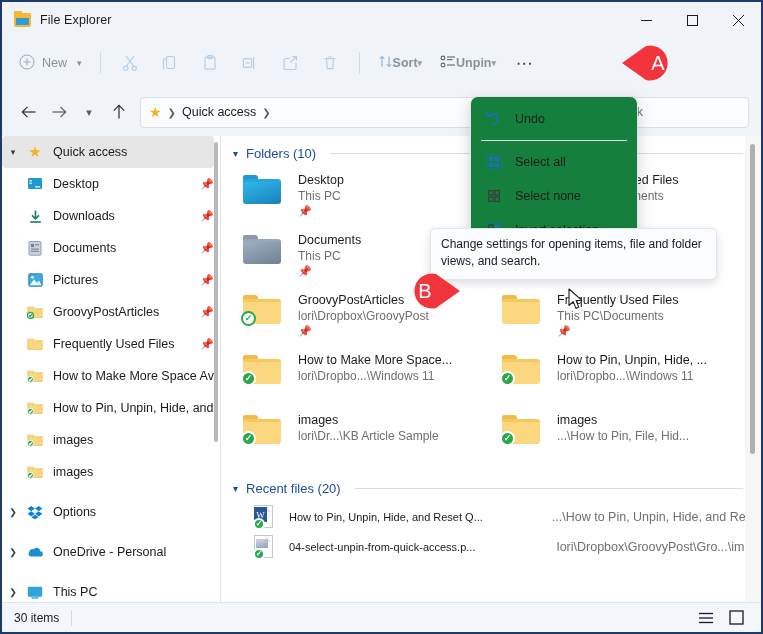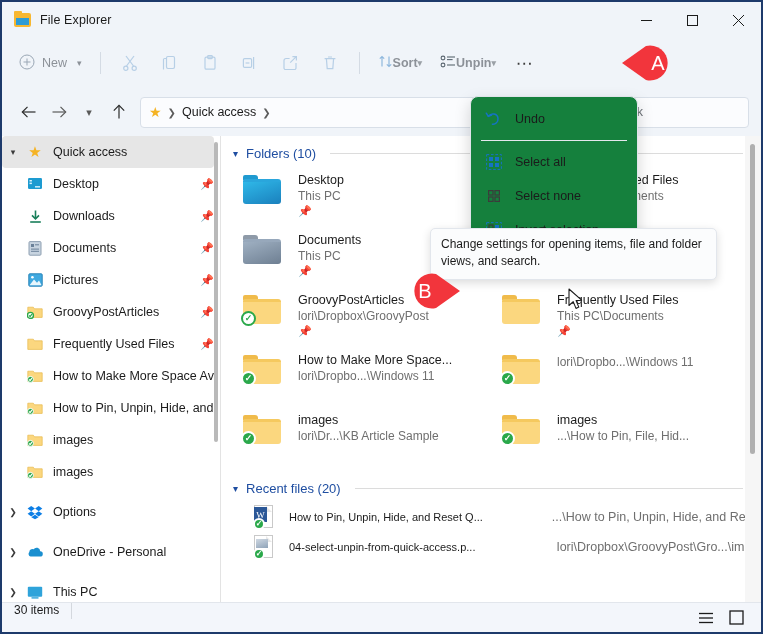--- a/index.html
+++ b/index.html
@@ -190,21 +190,21 @@
   .imgbadge { position:absolute; left:2px; top:4px; width:12px; height:9px;
     background:linear-gradient(160deg,#cfd8e2,#8fa3b8); }
 
   .content-scroll { position:absolute; right:0; top:0; width:16px; bottom:0; background:#f6f6f6; }
   .content-scroll .thumb { position:absolute; top:8px; left:5px; width:5px; height:310px;
     background:#b0b0b0; border-radius:3px; }
 
   
   .statusbar {
     position:absolute; left:0; right:0; bottom:0; height:30px; background:#f3f6fb;
-    border-top:1px solid #e2e6ec; display:flex; padding: 0 12px;
+    border-top:1px solid #e2e6ec; display:flex; align-items:center; padding: 0 12px;
   }
   .st-txt { font-size:12px; color:#1b1b1b; }
   .st-div { width:1px; height:16px; background:#d4d8de; margin-left:12px; }
   .st-right { margin-left:auto; display:flex; gap:4px; align-items:center; }
   .vbtn { width:26px; height:22px; display:flex; align-items:center; justify-content:center;
           color:#1b1b1b; border-radius:3px; }
 
   
   .menu {
     position:absolute; left:468px; top:94px; width:168px;
@@ -667,20 +667,21 @@
 
         <div class="tile">
           <div class="tile-ico">
             <div class="fold">
                 <div class="tab"></div>
                 <div class="bodyf"></div>
                 <span class="sync">✓</span>
               </div>
           </div>
           <div class="tile-txt">
+            <div class="t-name">How to Pin, Unpin, Hide, ...</div>
             <div class="t-sub">lori\Dropbo...\Windows 11</div>
           </div>
         </div>
 
         <div class="tile">
           <div class="tile-ico">
             <div class="fold">
                 <div class="tab"></div>
                 <div class="bodyf"></div>
                 <span class="sync">✓</span>

